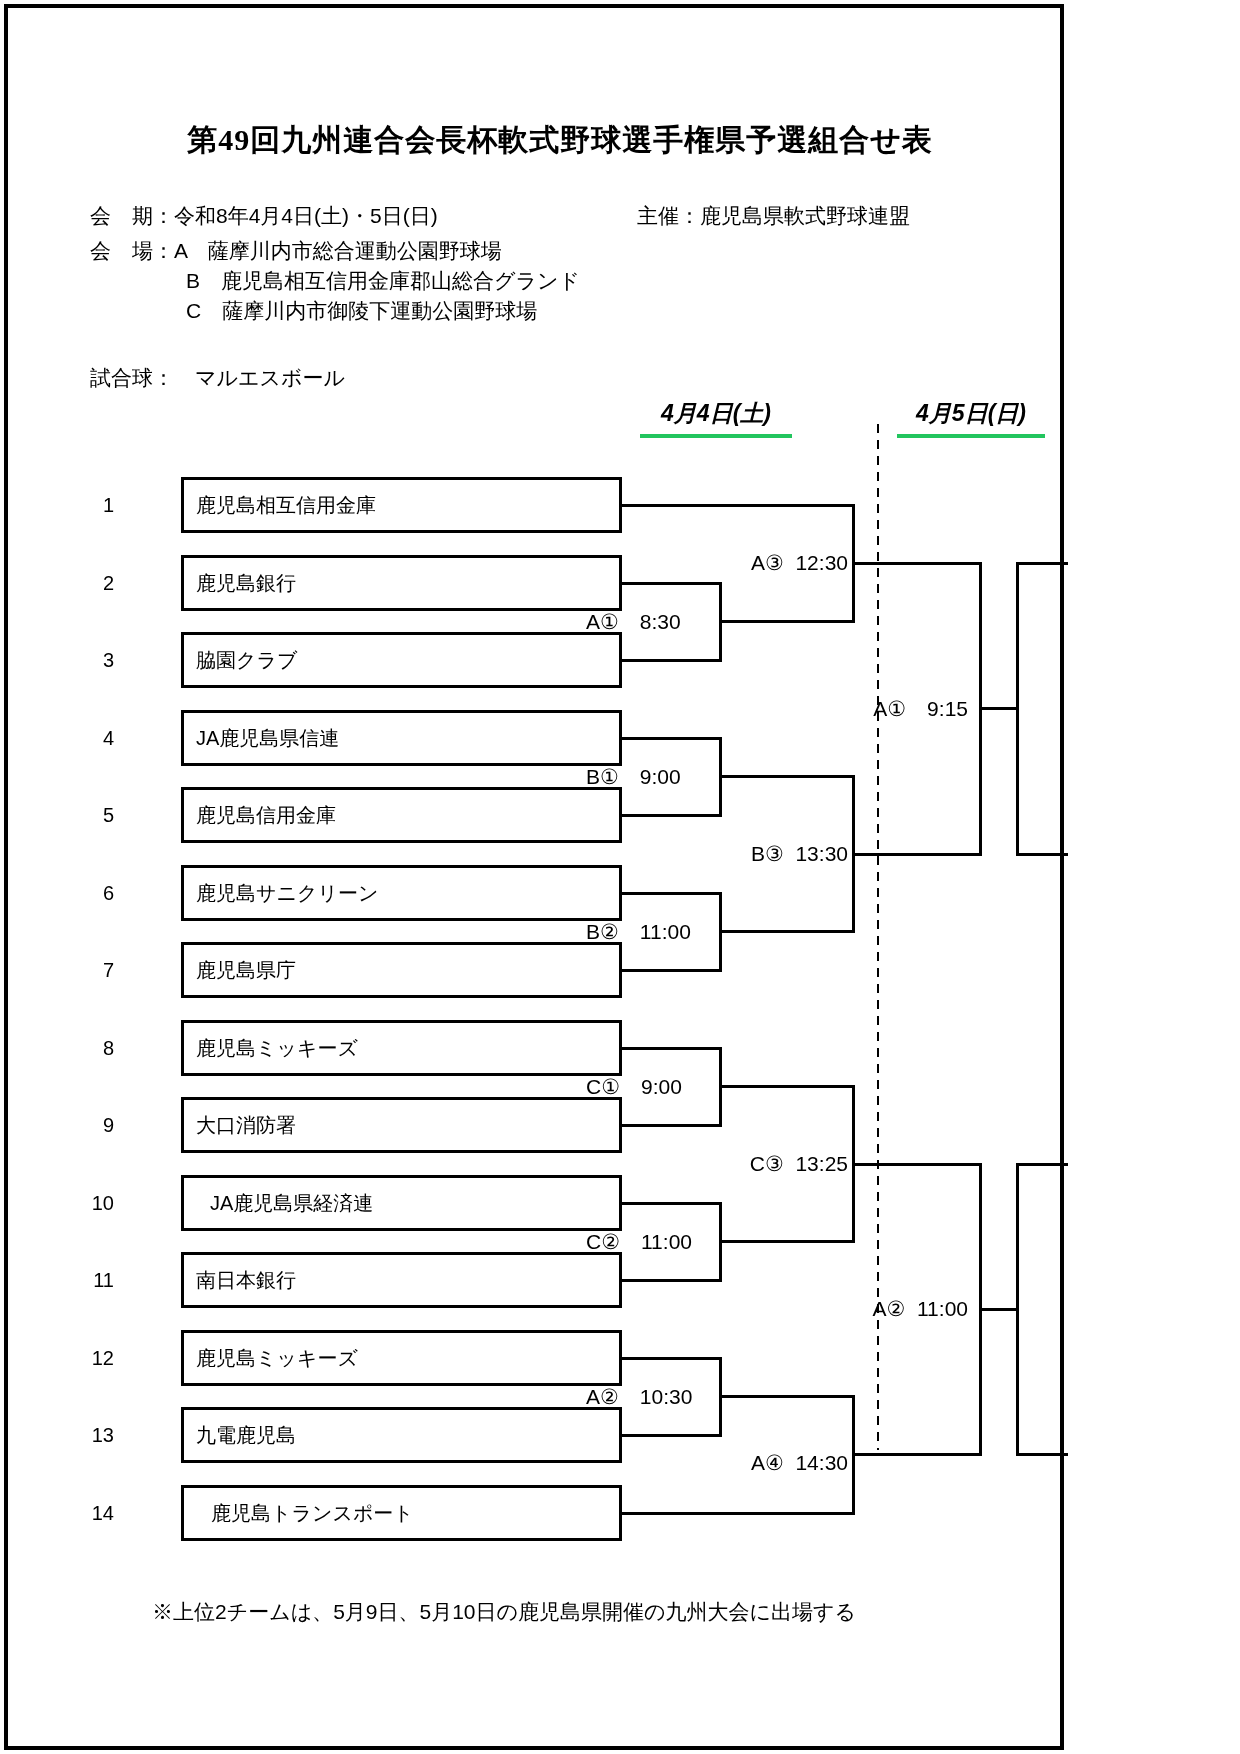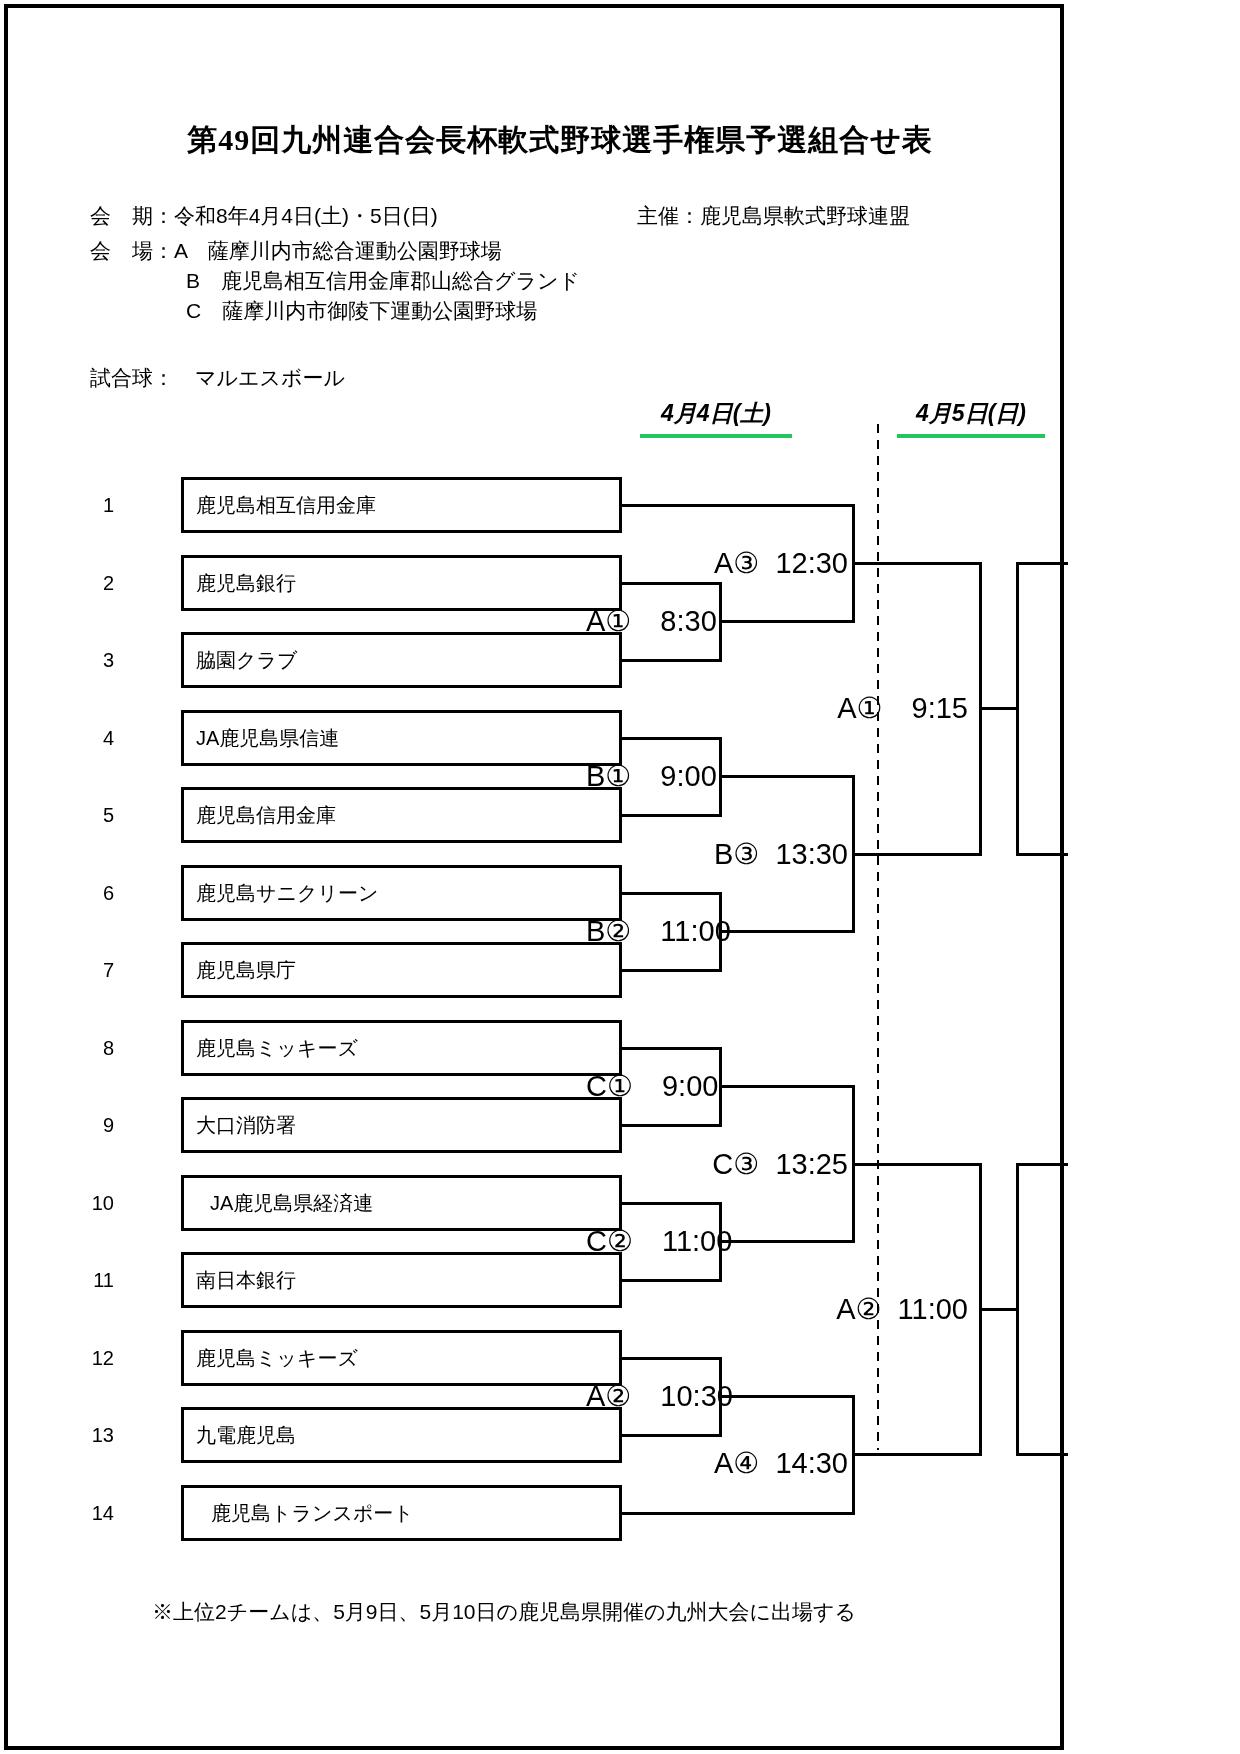--- a/index.html
+++ b/index.html
@@ -39,21 +39,21 @@
   .team-box{
     left:137px;width:441px;height:56px;
     border:3px solid #000;
     box-sizing:border-box;
     font-size:20px;line-height:50px;
     padding-left:12px;
     background:#fff;
     margin-left:44px;
   }
   .match-label{
-    font-size:29px;
+    font-size:21px;
     transform:translateY(-50%);
   }
   .r1{left:586px;text-align:left;}
   .r2{left:600px;width:248px;text-align:right;}
   .d2{left:700px;width:268px;text-align:right;}
   .rep{
     left:1096px;width:64px;
     font-size:24px;letter-spacing:2px;
     transform:translateY(-50%);
   }

